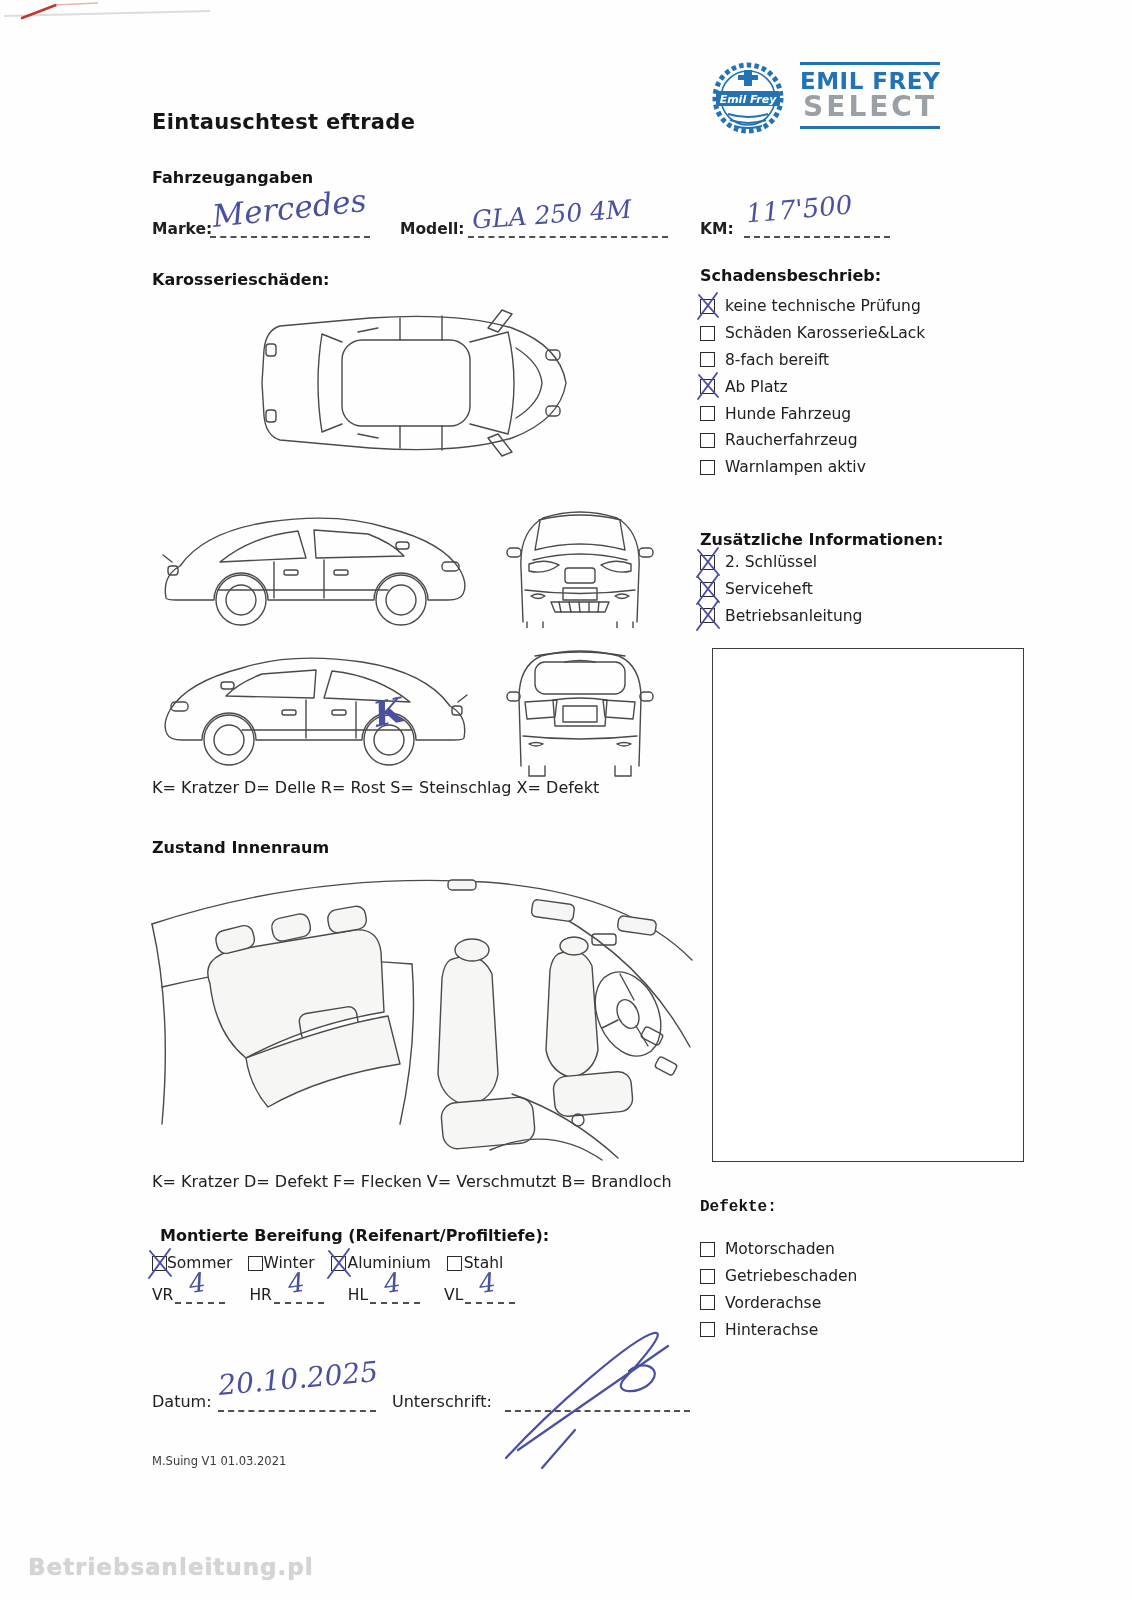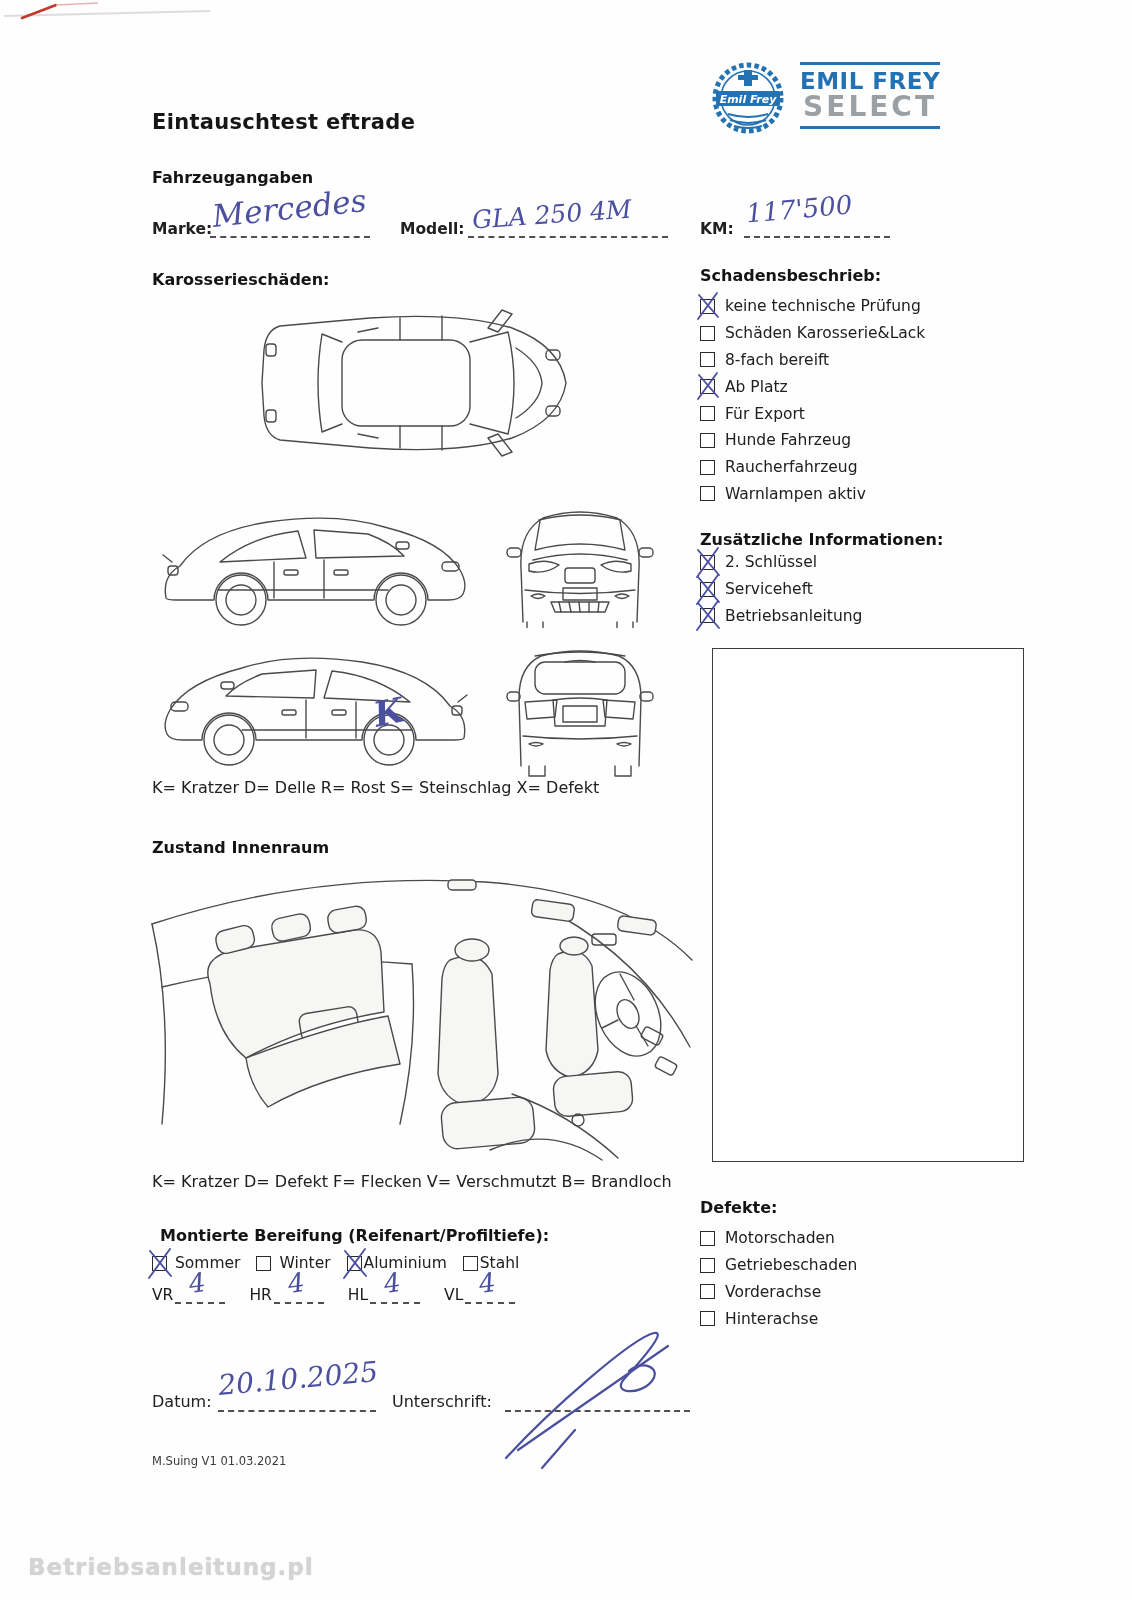--- a/index.html
+++ b/index.html
@@ -18,21 +18,21 @@
   .cb.checked .xmark{display:block;}
   .xmark path{stroke:#4b4fa0;stroke-width:1.9;fill:none;stroke-linecap:round;}
   .diagram path,.diagram rect,.diagram circle,.diagram ellipse,.diagram line
     {fill:none;stroke:#4a4a4a;stroke-width:1.4;stroke-linecap:round;stroke-linejoin:round;}
   .diagram .fillsoft{fill:#f6f6f5;}
   .logo-rule{height:3px;background:#2272b4;width:140px;}
   .logo-name{font-size:23px;font-weight:bold;color:#2272b4;letter-spacing:.5px;line-height:1.05;}
   .logo-select{font-size:28px;font-weight:bold;color:#9ba0a4;letter-spacing:3px;line-height:1.0;text-align:center;}
   .watermark{font-size:23px;font-weight:bold;color:#d4d4d4;letter-spacing:1px;text-shadow:0 0 1px #c6c6c6;}
   .tire-row{display:flex;align-items:center;gap:16px;}
-  .tire-opt{display:flex;align-items:center;gap:8px;}
+  .tire-opt{display:flex;align-items:center;}
   .depth-row{display:flex;align-items:flex-end;gap:24px;}
   .depth{display:flex;align-items:flex-end;}
   .depth .dl{font-size:15.5px;}
   .depth-line{display:inline-block;width:50px;border-bottom:2px dashed #4f4f4f;position:relative;height:18px;margin-left:2px;}
   .depth-val{position:absolute;left:14px;top:-16px;font-size:26px;transform:rotate(-8deg);}
 </style>
 </head>
 <body>
 
 <div class="page">
@@ -117,24 +117,20 @@
         <span class="txt">8-fach bereift</span>
       </div>
       <div class="item">
         <span class="cb checked">
             <svg class="xmark" viewBox="0 0 26 32">
               <path d="M3,28 L22,2"></path>
               <path d="M4,4 L23,26"></path>
             </svg>
           </span>
         <span class="txt">Ab Platz</span>
-      </div>
-      <div class="item">
-        <span class="cb"></span>
-        <span class="txt">Für Export</span>
       </div>
       <div class="item">
         <span class="cb"></span>
         <span class="txt">Hunde Fahrzeug</span>
       </div>
       <div class="item">
         <span class="cb"></span>
         <span class="txt">Raucherfahrzeug</span>
       </div>
       <div class="item">
@@ -340,21 +336,21 @@
     </span>
     <span class="depth">
       <span class="dl">VL</span>
       <span class="depth-line">
           <span class="hw depth-val">4</span>
         </span>
     </span>
   </div>
 
   <div class="abs" style="left:700px;top:1198px;width:320px;">
-    <div class="h2" style="margin-bottom:8px;">Defekte:</div>
+    <div class="h2" style="margin-bottom:20px;font-family:Liberation Mono, monospace;">Defekte:</div>
     <div class="chk-list">
       <div class="item">
         <span class="cb"></span>
         <span class="txt">Motorschaden</span>
       </div>
       <div class="item">
         <span class="cb"></span>
         <span class="txt">Getriebeschaden</span>
       </div>
       <div class="item">

